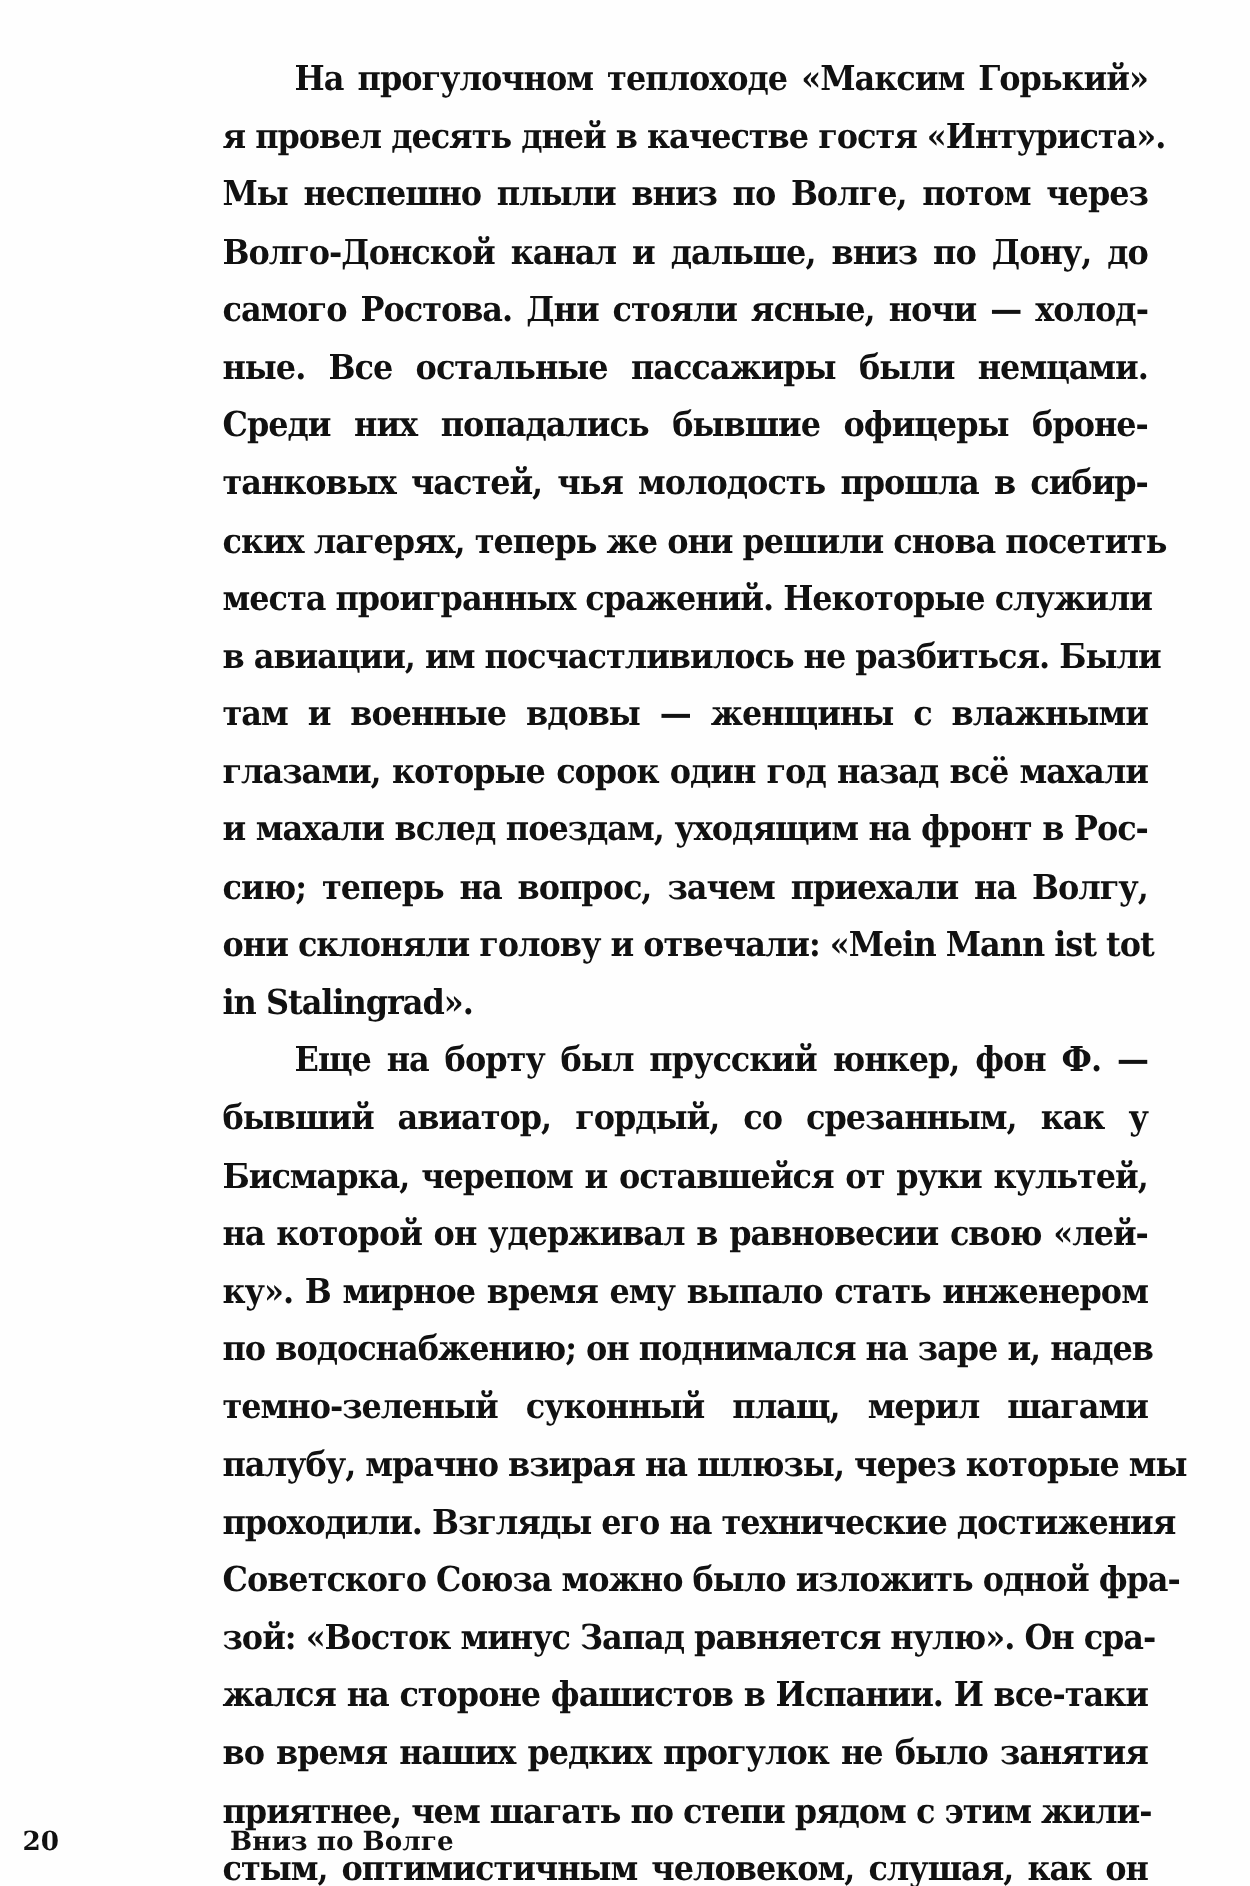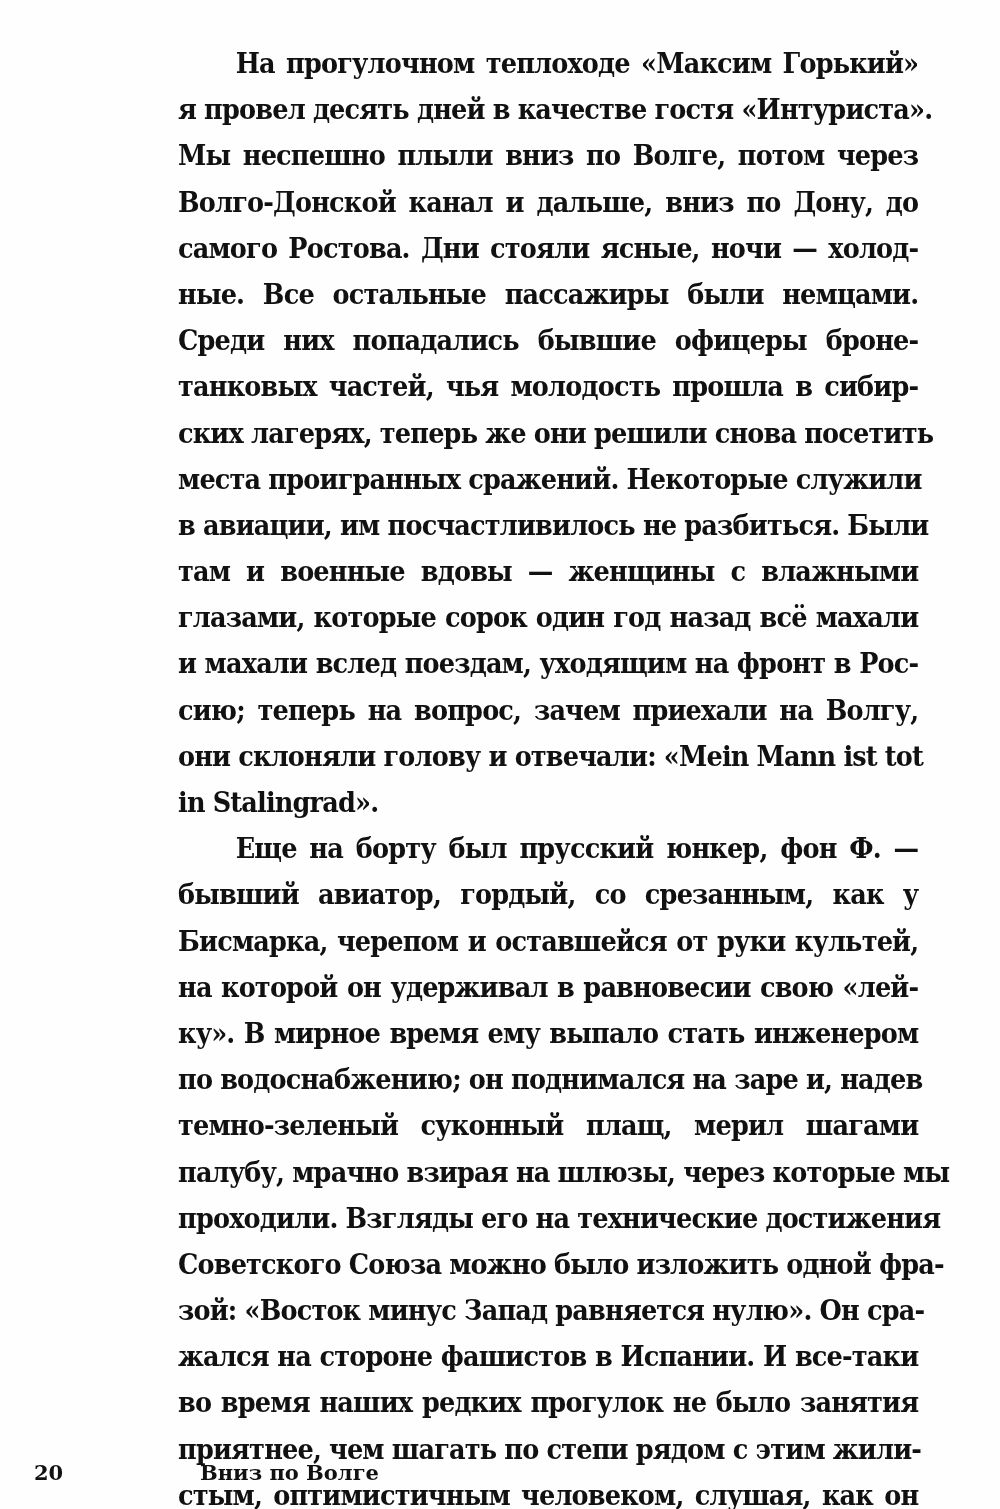--- a/index.html
+++ b/index.html
@@ -24,26 +24,26 @@
       letter-spacing: -0.9px;
       text-align: justify;
       text-align-last: justify;
       transform: scaleX(0.93);
       transform-origin: left center;
       width: 796px;
     }
     .line.last { text-align-last: left; }
     .line.indent { padding-left: 62px; width: 734px; }
     .footer-page {
-      position: absolute; left: 34px; top: 1460px;
+      position: absolute; left: 18px; top: 1460px;
       font-size: 21px; font-weight: bold;
     }
     .footer-title {
       position: absolute; left: 184px; top: 1460px;
-      font-size: 21px; font-weight: bold; margin-left: 16px;
+      font-size: 21px; font-weight: bold;
     }
   </style>
 </head>
 <body>
 
 <div class="page-text" id="page-text">
     <div class="line indent">На прогулочном теплоходе «Максим Горький»</div>
     <div class="line">я провел десять дней в качестве гостя «Интуриста».</div>
     <div class="line">Мы неспешно плыли вниз по Волге, потом через</div>
     <div class="line">Волго-Донской канал и дальше, вниз по Дону, до</div>

